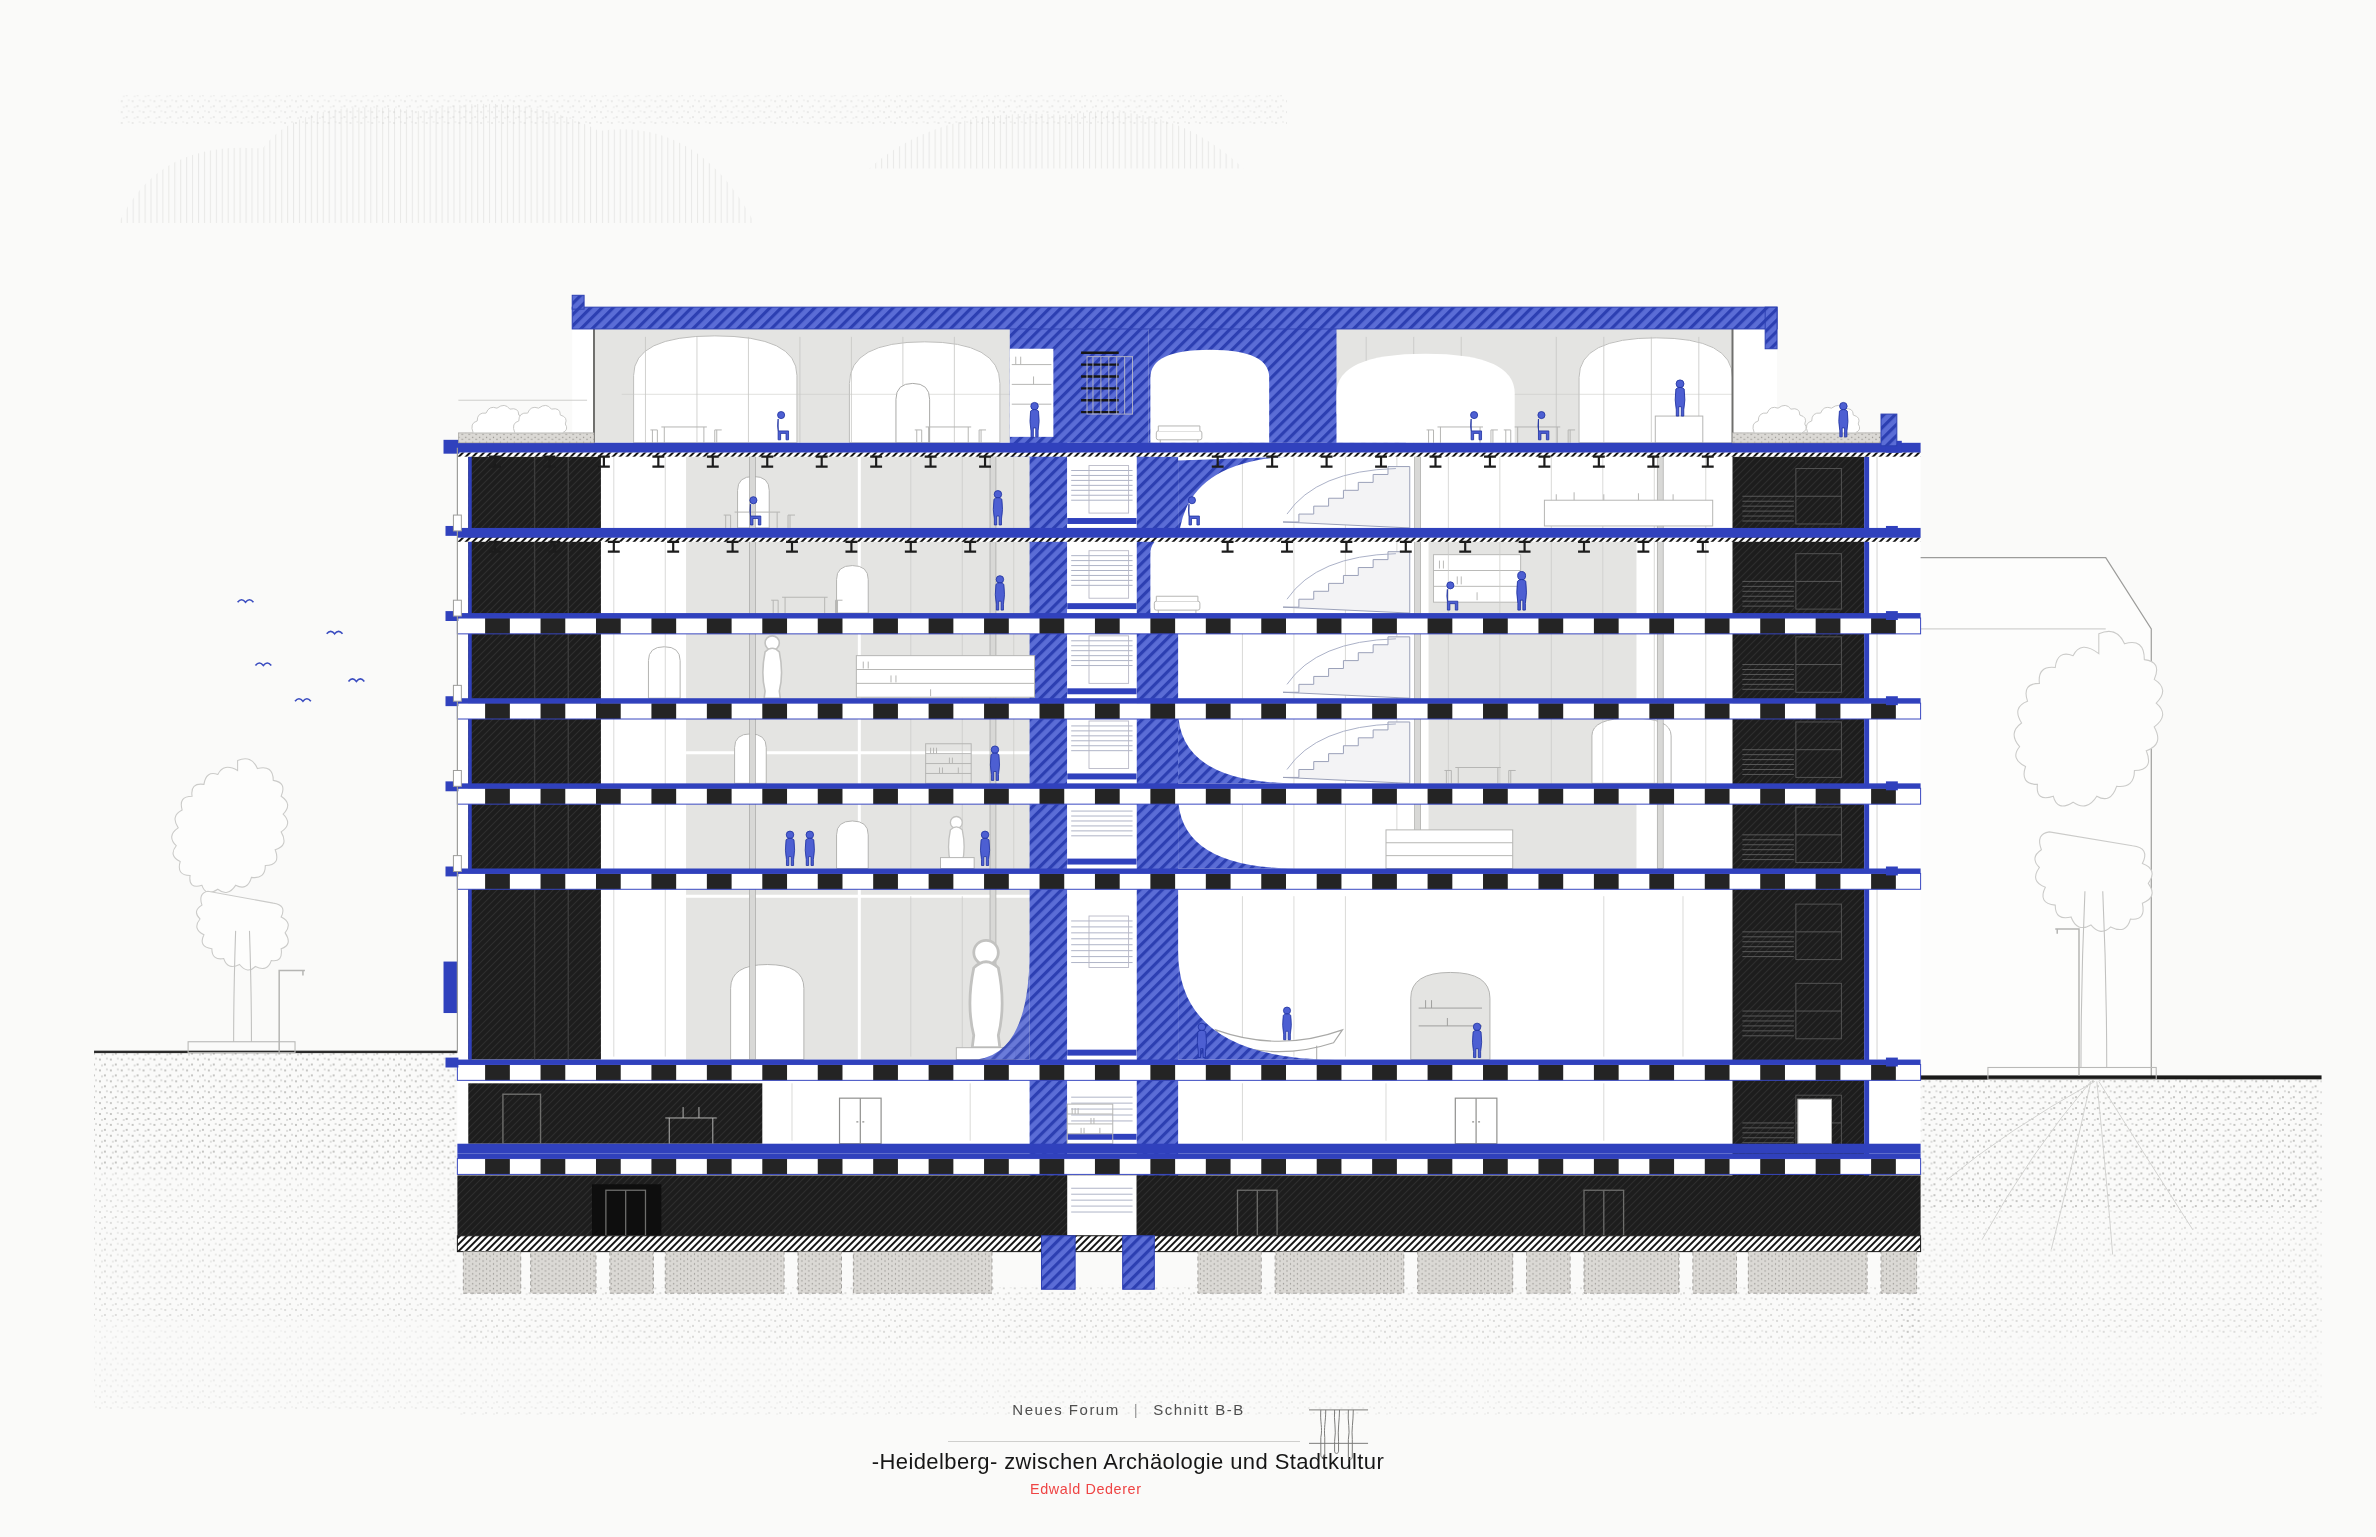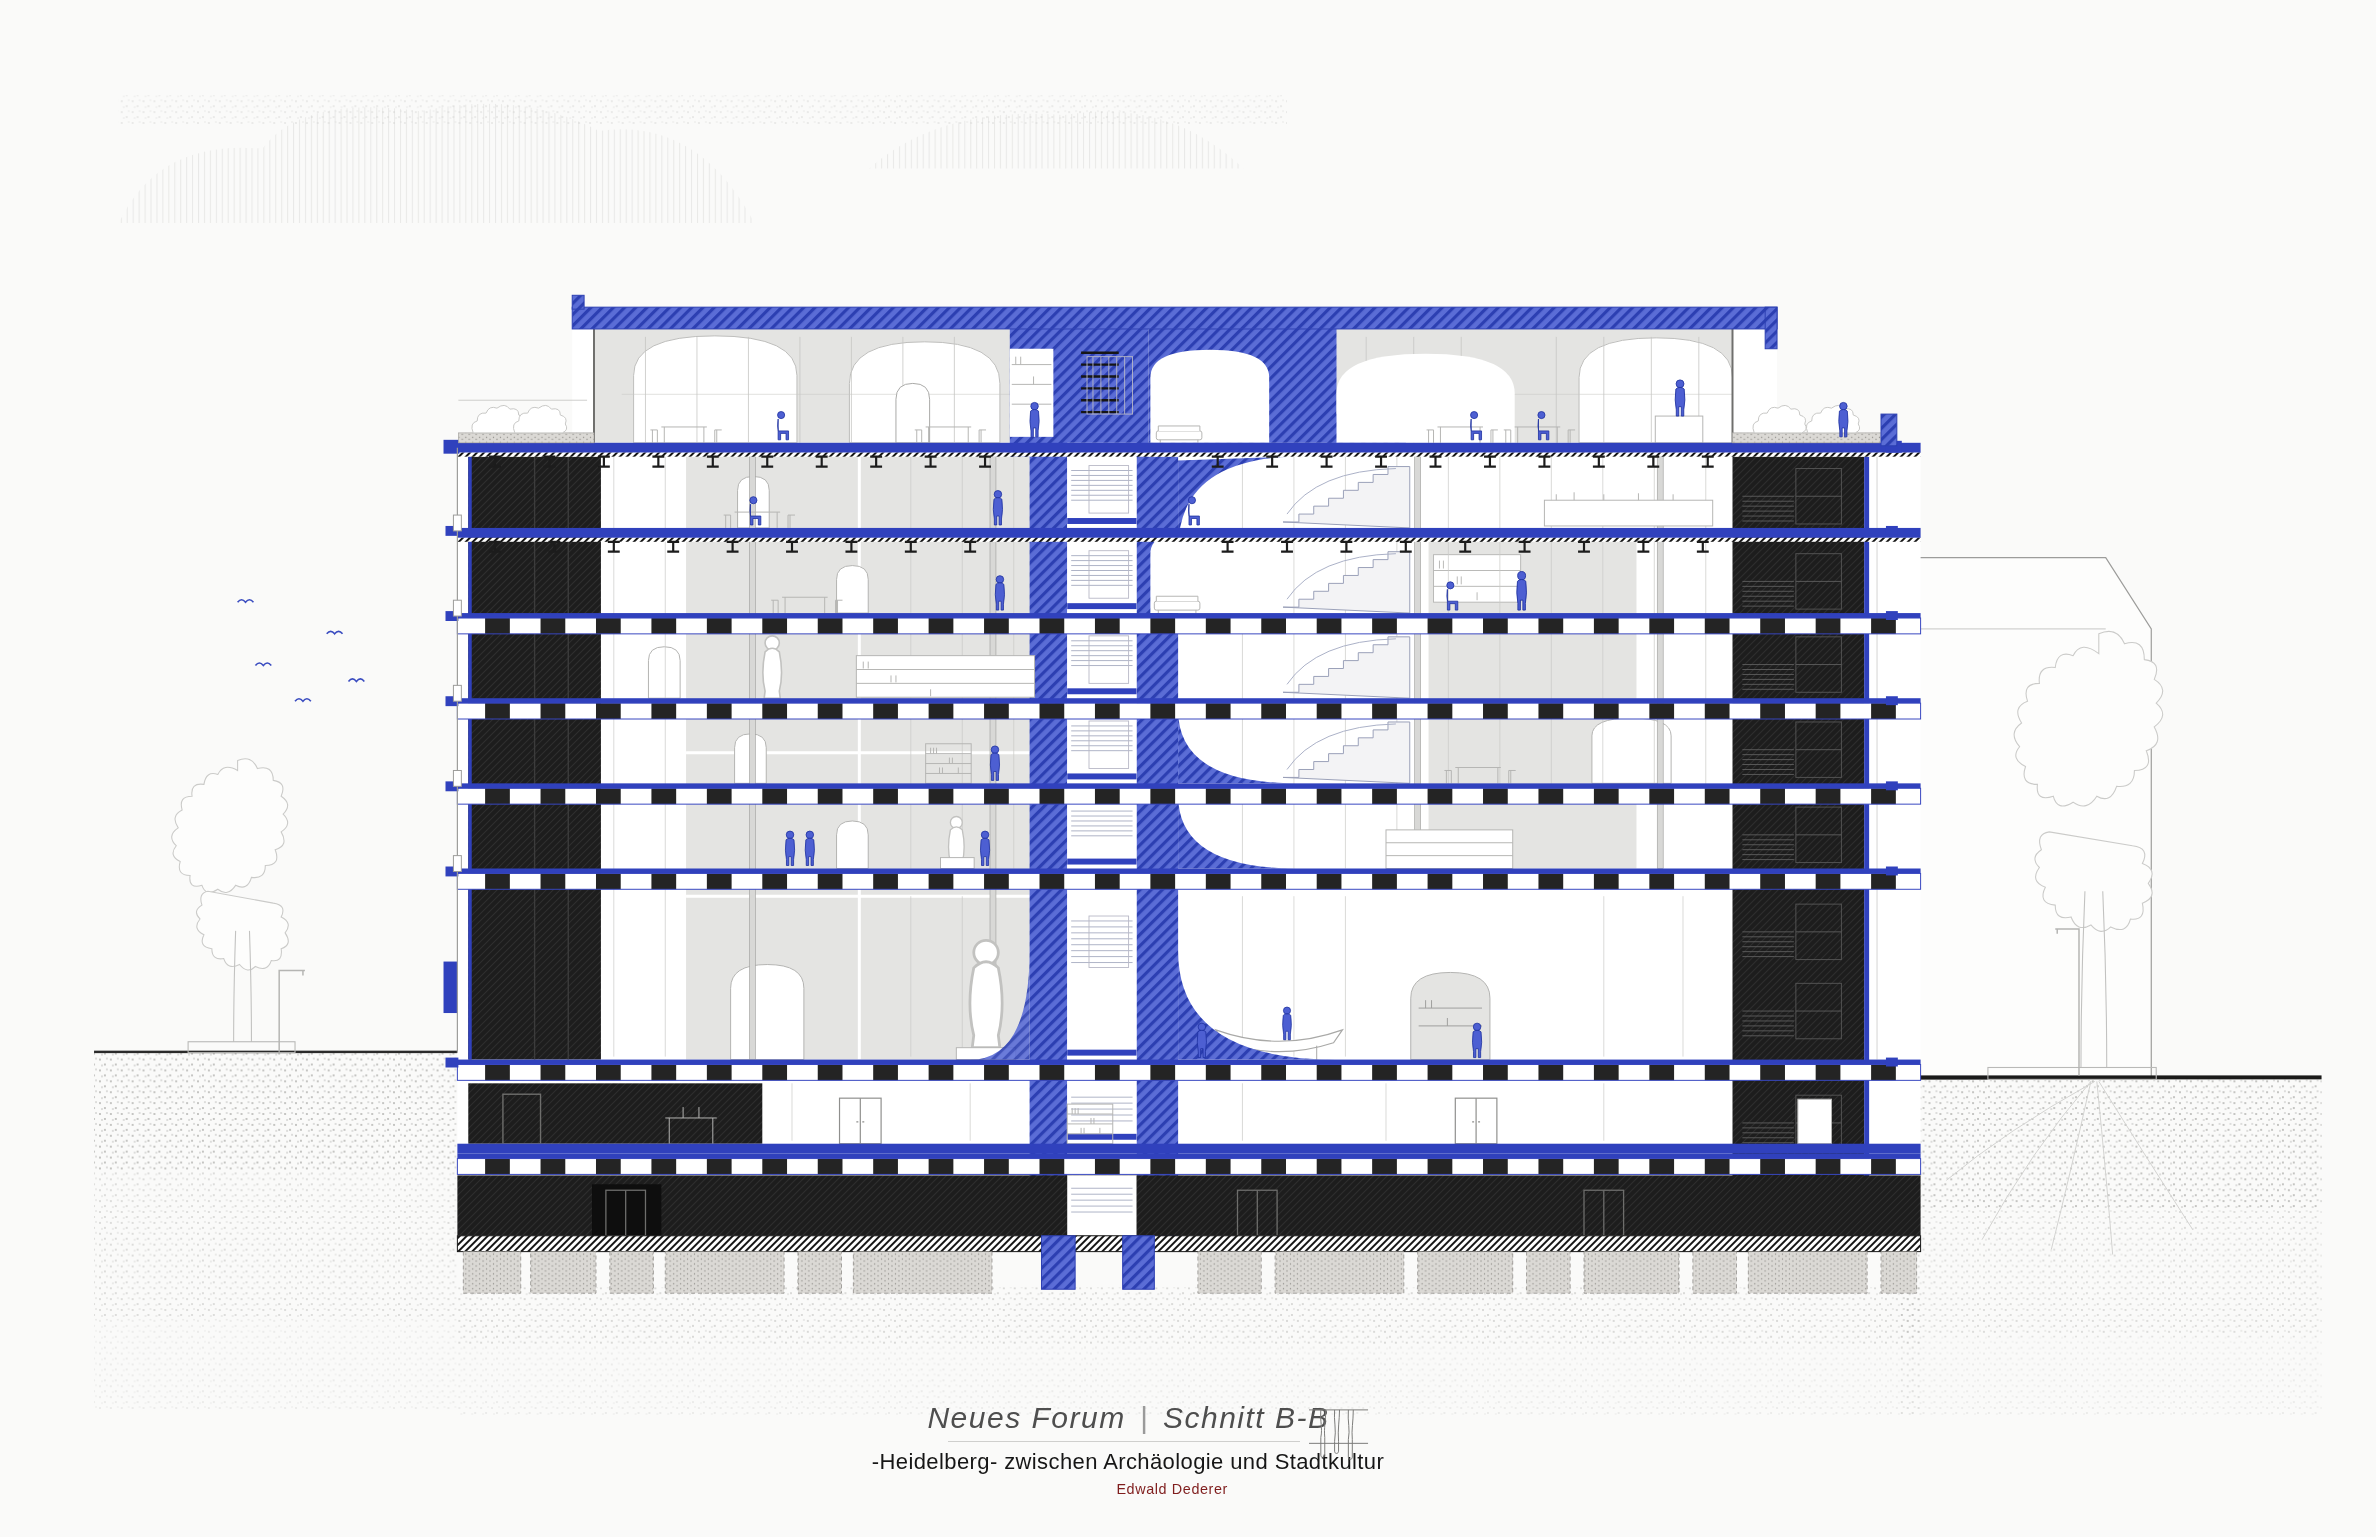--- a/index.html
+++ b/index.html
@@ -1,26 +1,26 @@
 <!DOCTYPE html>
 <html><head>
 <meta charset="utf-8">
 <style>
   html,body{margin:0;padding:0;background:#e8e8e6;}
   .sheet{position:relative;width:2376px;height:1538px;background:#fafaf9;overflow:hidden;
          font-family:"Liberation Sans",sans-serif;}
   svg{position:absolute;left:0;top:0;}
   .titleblock{position:absolute;left:891px;top:1401px;width:475px;text-align:center;color:#4b4b4b;}
-  .tb-line1{font-size:30px;font-weight:400;letter-spacing:1.5px;color:#4e4e4e;white-space:nowrap;font-style:italic;}
+  .tb-line1{font-size:15px;font-weight:400;letter-spacing:1.5px;color:#4e4e4e;white-space:nowrap;}
   .tb-line1 .divider{color:#9a9a9a;padding:0 14px;font-weight:300;}
   .tb-rule{position:absolute;left:948px;top:1441px;width:352px;height:1px;background:#cfcfcd;}
   .tb-sub{position:absolute;left:851px;top:1449px;width:554px;text-align:center;
           font-size:22px;color:#161616;letter-spacing:0.4px;white-space:nowrap;}
-  .tb-author{position:absolute;left:1030px;top:1481px;width:198px;text-align:right;
-             font-size:14.4px;color:#7f1d1d;letter-spacing:0.6px;}
+  .tb-author{position:absolute;left:1030px;top:1481px;width:198px;text-align:left;
+             font-size:14.4px;color:#ef4444;letter-spacing:0.6px;}
   .tb-logo{position:absolute;left:1309px;top:1404px;}
 </style>
 </head>
 <body>
 
 <div class="sheet">
 
 <svg width="2376" height="1538" viewBox="0 0 2400 1553">
 <defs>
   <pattern id="pBlue" width="8" height="8" patternUnits="userSpaceOnUse" patternTransform="rotate(45)">

